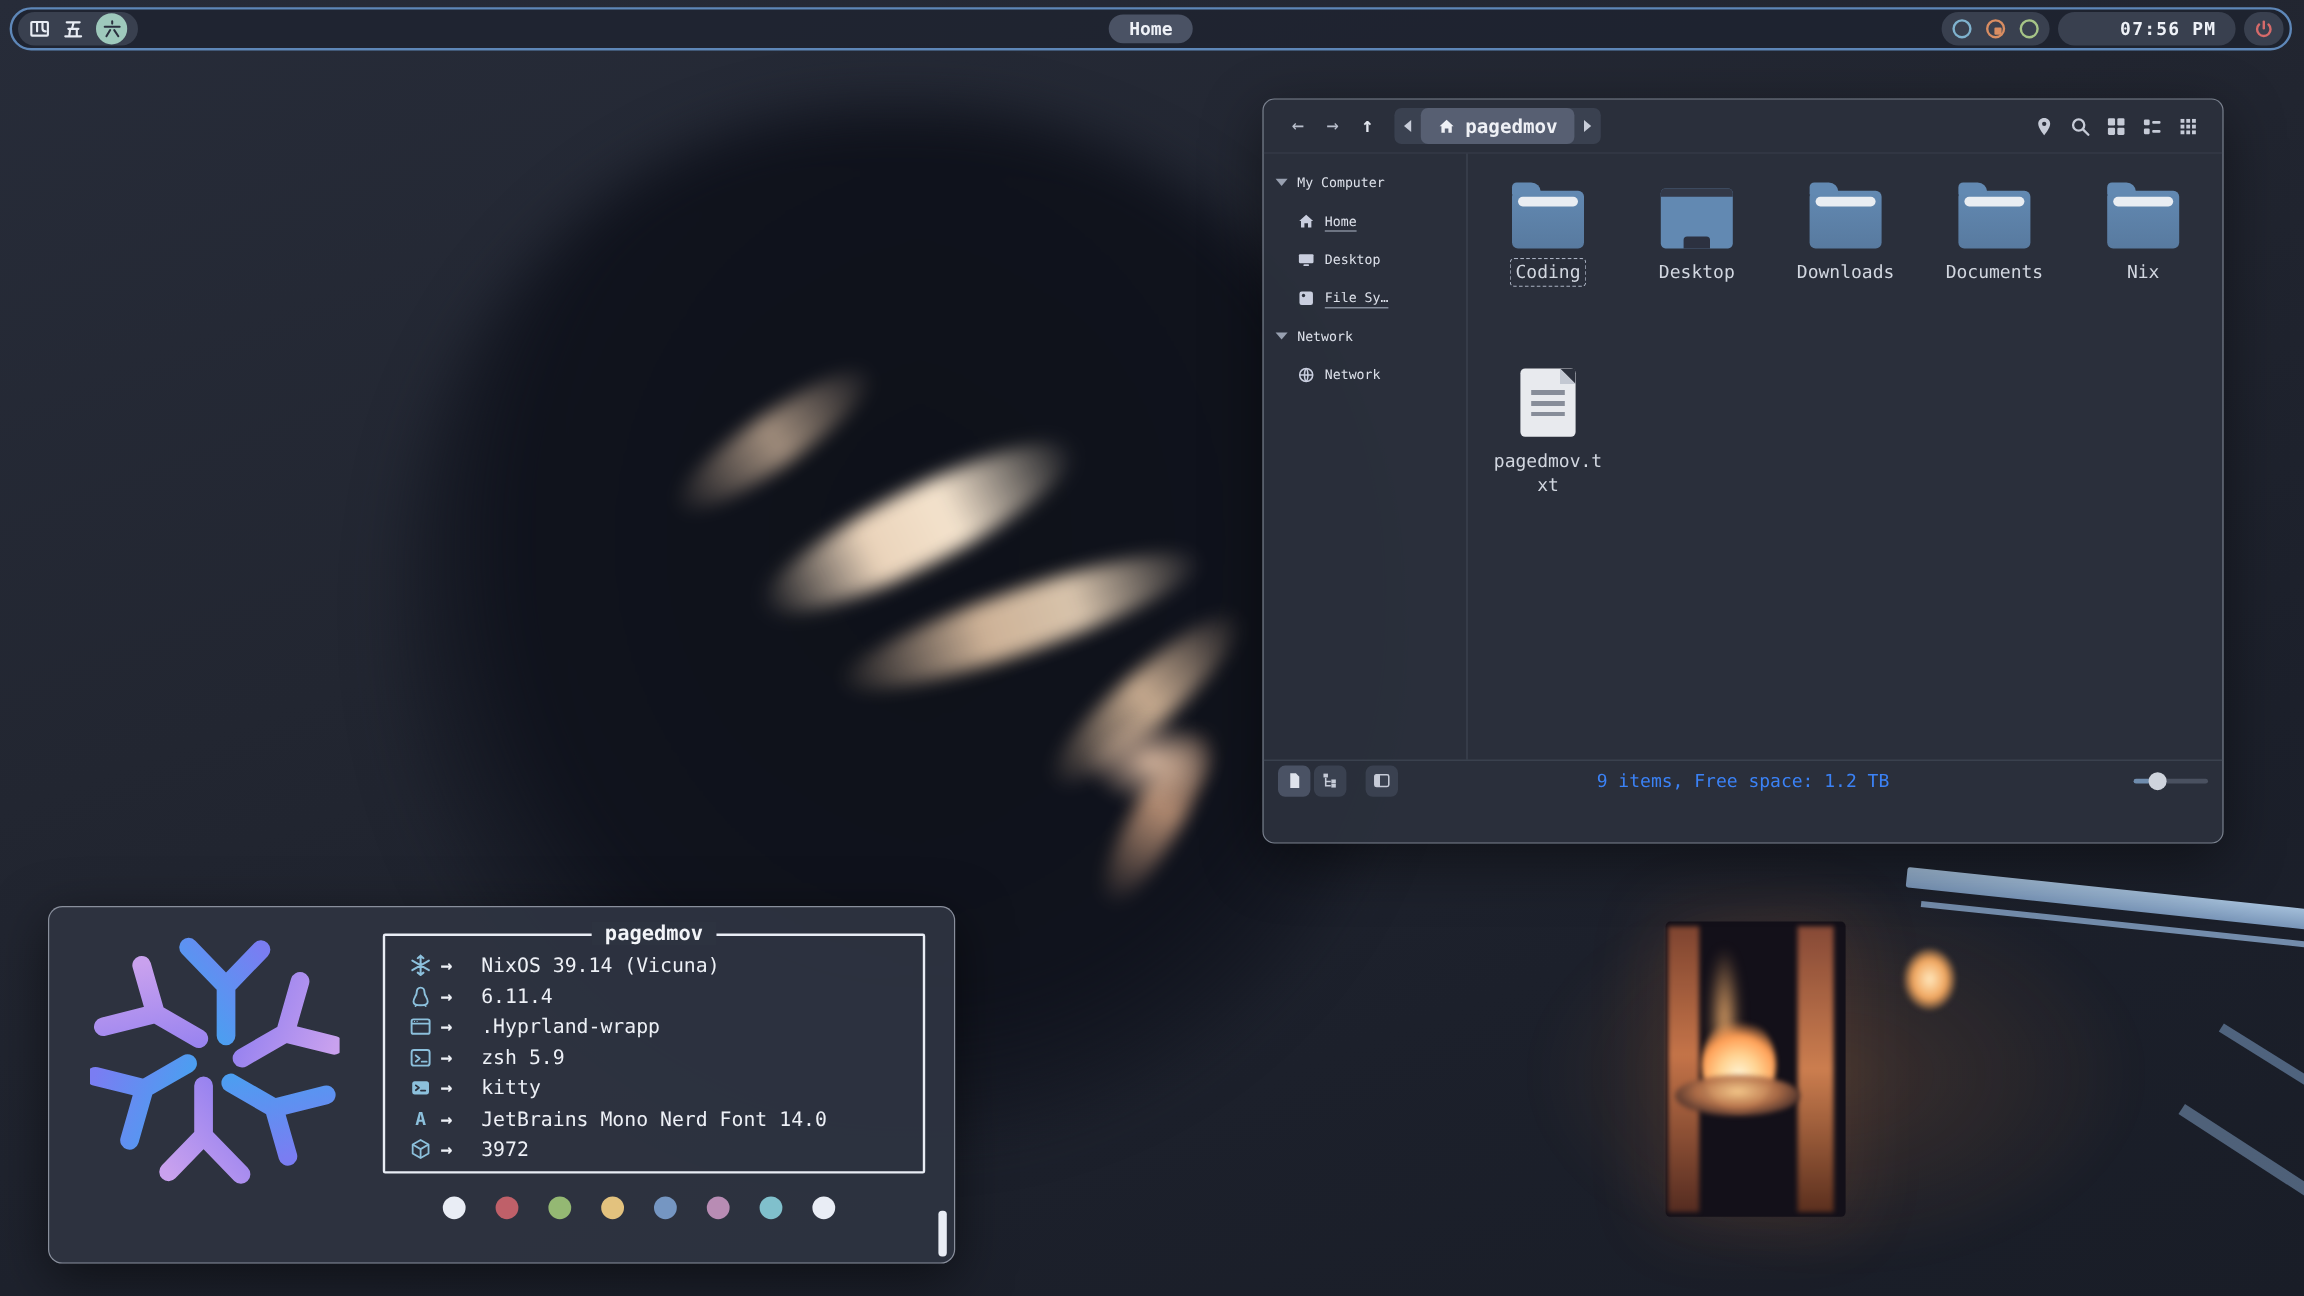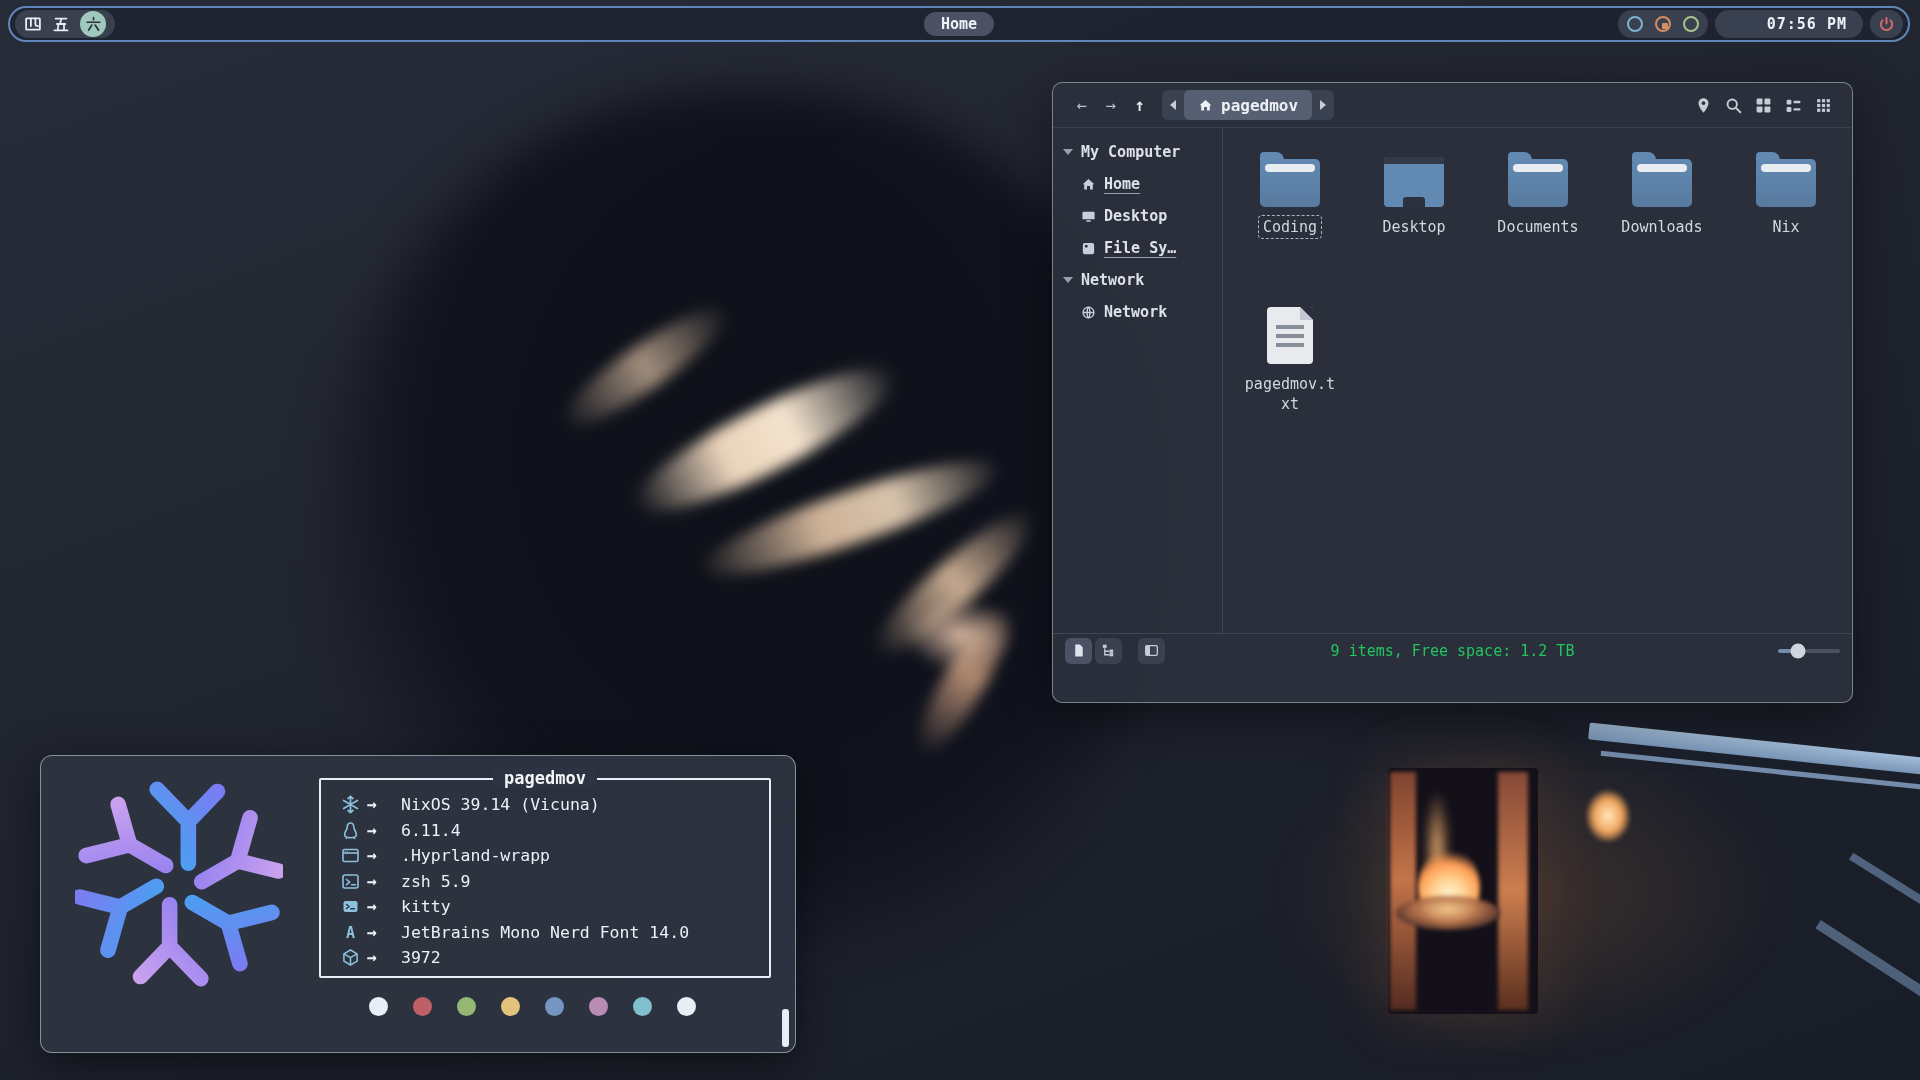--- a/index.html
+++ b/index.html
@@ -77,21 +77,21 @@
   .chev{width:22px;display:flex;align-items:center;justify-content:center;}
   .chev i{display:block;width:0;height:0;border-top:5px solid transparent;border-bottom:5px solid transparent;}
   .chev-left i{border-right:6px solid #c8cdd9;}
   .chev-right i{border-left:6px solid #c8cdd9;}
   .pathtab{background:#575f72;border-radius:6px;height:30px;display:flex;align-items:center;gap:8px;padding:0 14px;color:#eef0f5;font-size:16px;font-weight:bold;}
   .pathtab svg{width:15px;height:15px;display:block;fill:#eef0f5;}
   .fm-toolbar .spacer{flex:1;}
   .tool-ico{width:30px;display:flex;align-items:center;justify-content:center;}
   .tool-ico svg{width:17px;height:17px;display:block;}
   .fm-body{display:flex;height:505px;border-top:1px solid rgba(63,70,84,0.7);}
-  .fm-sidebar{width:170px;box-sizing:border-box;border-right:1px solid #3f4654;padding-top:8px;font-size:15px;font-weight:bold;color:#dde1ea;}
+  .fm-sidebar{width:170px;box-sizing:border-box;border-right:1px solid #3f4654;padding-top:8px;font-size:11px;font-weight:normal;color:#dde1ea;}
   .side-row{height:32px;display:flex;align-items:center;gap:8px;padding-left:10px;}
   .side-row .tri{width:0;height:0;border-left:5px solid transparent;border-right:5px solid transparent;border-top:6px solid #98a0b0;}
   .side-item{padding-left:28px;}
   .side-item svg{width:15px;height:15px;display:block;flex:none;}
   .side-item.linked .lbl{text-decoration:underline;text-underline-offset:4px;text-decoration-color:#9aa2b2;}
   .fm-files{flex:1;display:grid;grid-template-columns:repeat(5,124px);grid-auto-rows:155px;padding:24px 0 0 5px;align-content:start;}
   .tile{display:flex;flex-direction:column;align-items:center;}
   .tile .label{margin-top:8px;font-size:15px;color:#d2d7e0;text-align:center;max-width:96px;word-break:break-all;line-height:1.35;padding:1px 4px;border:1px dashed transparent;border-radius:4px;}
   .tile.selected .label{border-color:#aab2c2;}
   .icon-folder{width:60px;height:48px;background:linear-gradient(#6289b2,#587a9f);border-radius:5px;position:relative;margin-top:7px;}
@@ -104,21 +104,21 @@
   .icon-text::before{content:"";position:absolute;top:0;right:0;width:0;height:0;
     border-left:13px solid #c3c8d2;border-top:13px solid #2b303c;border-radius:0 3px 0 0;}
   .icon-text::after{content:"";position:absolute;left:9px;right:9px;top:18px;height:23px;
     background:repeating-linear-gradient(to bottom,#878d99 0 4px,transparent 4px 9px);}
   .fm-status{height:33px;border-top:1px solid #3f4654;display:flex;align-items:center;padding:0 12px;position:relative;}
   .st-btn{width:27px;height:26px;border-radius:6px;background:#3a4150;display:flex;align-items:center;justify-content:center;}
   .st-btn.active{background:#4a5264;}
   .st-btn svg{width:15px;height:15px;display:block;}
   .st-group{display:flex;gap:3px;}
   .st-toggle{margin-left:16px;}
-  .st-text{position:absolute;left:50%;transform:translateX(-50%);font-size:15px;color:#22c55e;}
+  .st-text{position:absolute;left:50%;transform:translateX(-50%);font-size:15px;color:#3b82f6;}
   .st-slider{margin-left:auto;width:62px;height:14px;display:flex;align-items:center;position:relative;}
   .st-track{width:100%;height:4px;border-radius:2px;background:linear-gradient(90deg,#6f8cad 0 38%,#4a5160 38%);}
   .st-thumb{position:absolute;left:32%;top:50%;transform:translate(-50%,-50%);width:15px;height:15px;border-radius:50%;background:#cfd4dd;}
 
   
   .term{left:40px;top:755px;width:756px;height:298px;border-radius:12px;border:1px solid rgba(200,206,220,0.6);
     background:rgba(45,51,64,0.97);box-sizing:border-box;box-shadow:0 12px 44px rgba(0,0,0,0.5);}
   .nixlogo{left:34px;top:24px;width:208px;height:208px;}
   .fetch-box{left:278px;top:22px;width:452px;height:200px;border:2px solid #e9edf5;border-radius:2px;box-sizing:border-box;}
   .fetch-title{position:absolute;top:-12px;left:50%;transform:translateX(-50%);background:#2d3340;padding:0 11px;font-size:17px;font-weight:bold;color:#f2f4f8;white-space:nowrap;}
@@ -309,25 +309,25 @@
         <div class="tile selected">
           <div class="icon-folder"></div>
           <div class="label">Coding</div>
         </div>
         <div class="tile">
           <div class="icon-desktop"></div>
           <div class="label">Desktop</div>
         </div>
         <div class="tile">
           <div class="icon-folder"></div>
-          <div class="label">Documents</div>
+          <div class="label">Downloads</div>
         </div>
         <div class="tile">
           <div class="icon-folder"></div>
-          <div class="label">Downloads</div>
+          <div class="label">Documents</div>
         </div>
         <div class="tile">
           <div class="icon-folder"></div>
           <div class="label">Nix</div>
         </div>
         <div class="tile">
           <div class="icon-text"></div>
           <div class="label">pagedmov.txt</div>
         </div>
       </div>

